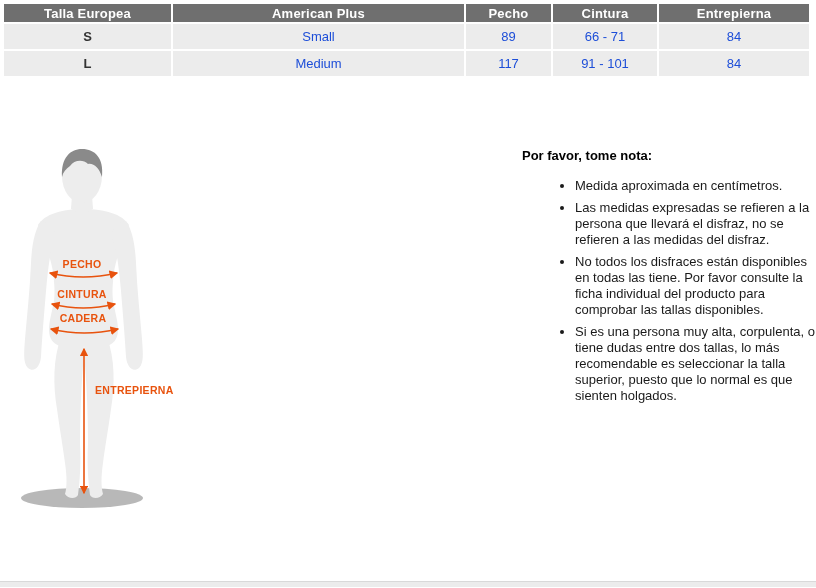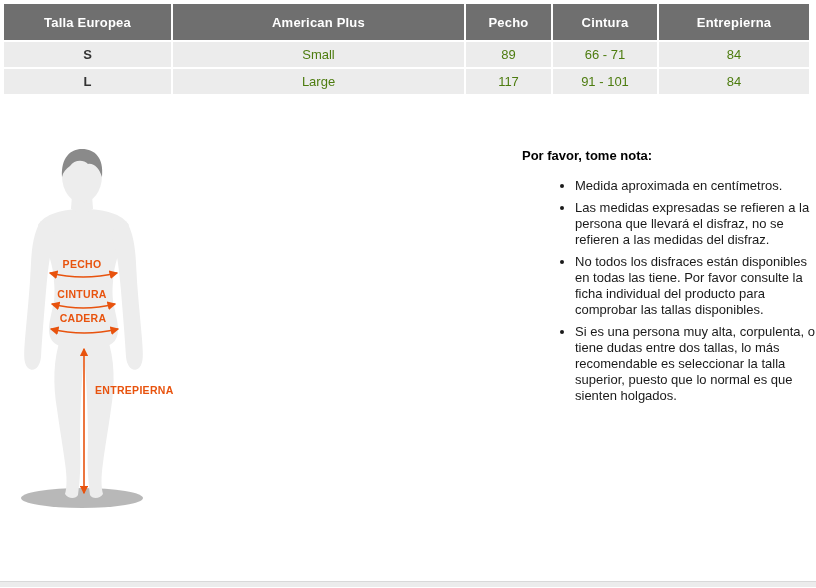--- a/index.html
+++ b/index.html
@@ -17,25 +17,25 @@
     font-family:"Liberation Sans",sans-serif;overflow:hidden;
   }
   
   table.size-table{
     position:absolute;left:2px;top:2px;width:809px;
     border-collapse:separate;border-spacing:2px;table-layout:fixed;
   }
   table.size-table th{
     background:var(--header-bg);color:#ffffff;
     font-size:13px;font-weight:bold;letter-spacing:.2px;
-    height:36px;text-align:center;padding:0;border:0;
+    height:18px;text-align:center;padding:0;border:0;
   }
   table.size-table td{
     background:#ffffff;border:1px solid var(--cell-border);
-    font-size:13px;color:#4d7c0f;height:23px;text-align:center;padding:0;
+    font-size:13px;color:#1d4ed8;height:23px;text-align:center;padding:0;
   }
   table.size-table tr.alt td{
     background:var(--row-alt);border-color:var(--row-alt);
   }
   table.size-table td.col-es{font-weight:bold;color:#333;}
   
   .figure{position:absolute;left:10px;top:145px;width:170px;height:370px;}
   .fig-body path,.fig-body ellipse{fill:var(--silhouette);}
   .fig-hair{fill:var(--hair);}
   .fig-shadow{fill:var(--shadow);opacity:.85;}
@@ -87,21 +87,21 @@
     <tbody>
       <tr class="alt">
         <td class="col-es">S</td>
         <td>Small</td>
         <td>89</td>
         <td>66 - 71</td>
         <td>84</td>
       </tr>
       <tr class="alt">
         <td class="col-es">L</td>
-        <td>Large</td>
+        <td>Medium</td>
         <td>117</td>
         <td>91 - 101</td>
         <td>84</td>
       </tr>
     </tbody>
   </table>
 
   <div class="figure">
     <svg viewBox="0 0 170 370" width="170" height="370">
       <defs>

